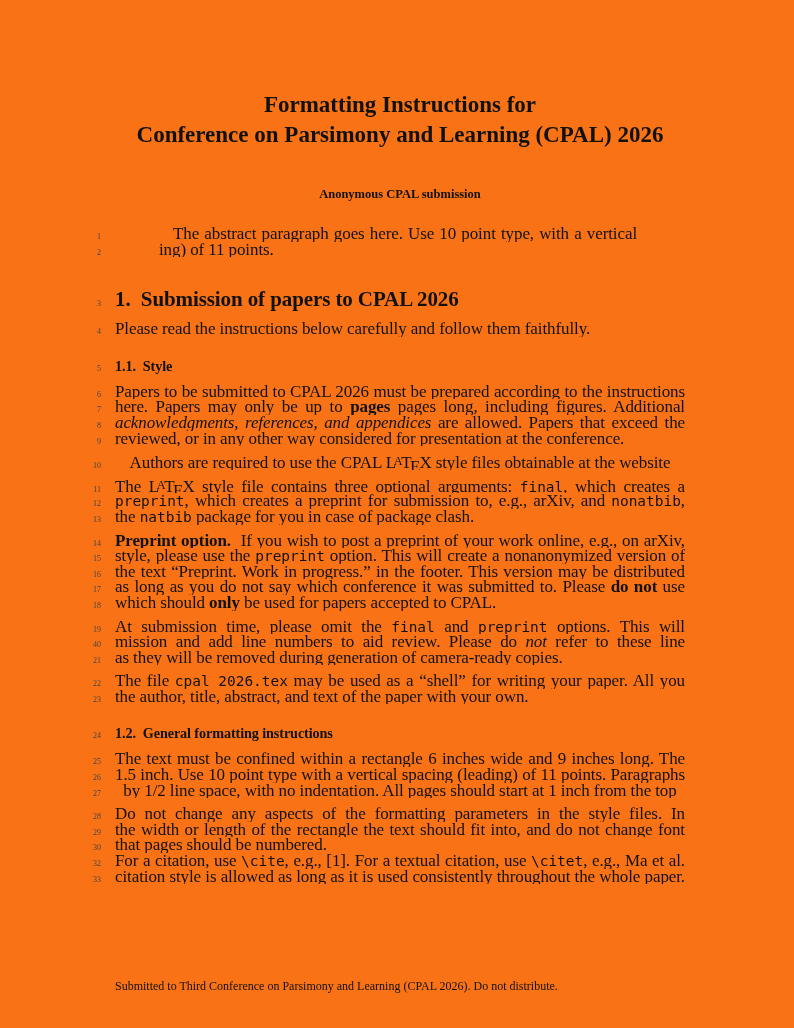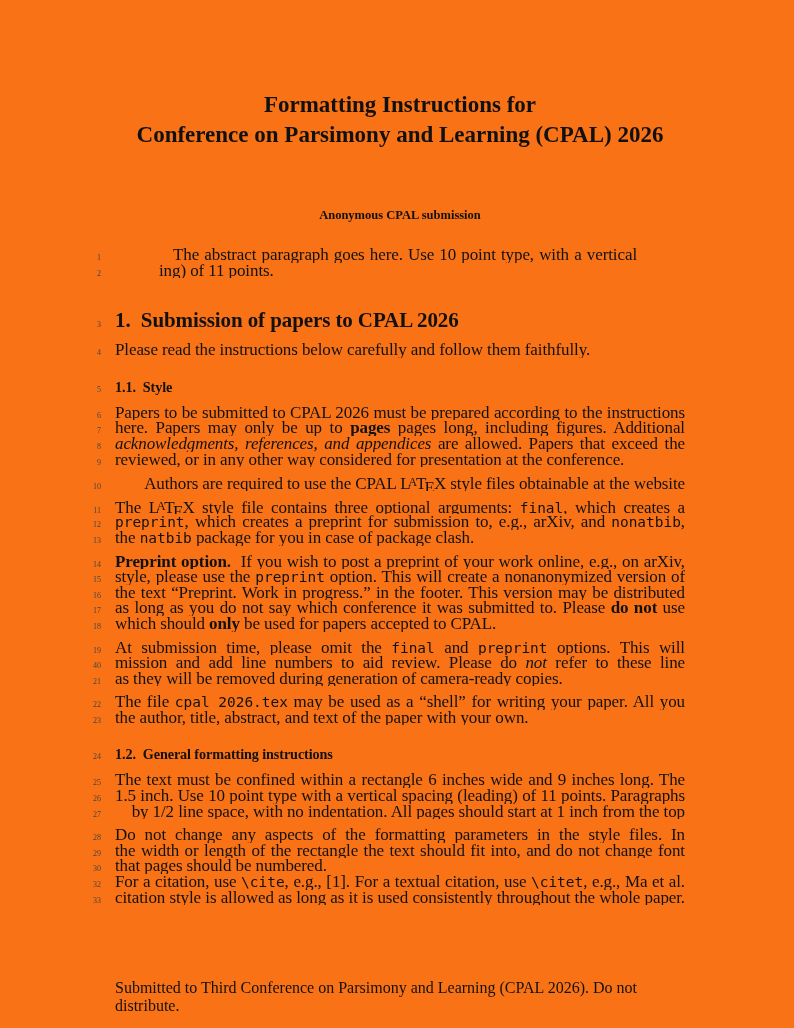--- a/index.html
+++ b/index.html
@@ -25,21 +25,21 @@
     text-align: center;
     padding-top: 90px;
   }
   .title-line {
     font-size: 23px;
     font-weight: bold;
     line-height: 30px;
     white-space: nowrap;
   }
   .author {
-    margin-top: 57px;
+    margin-top: 36px;
     font-size: 12.5px;
     font-weight: bold;
     line-height: 16px;
   }
   .lines { margin-top: 0; }
   .lines > .line:first-child { margin-top: 24px; }
 
   .line { display: flex; align-items: baseline; overflow: hidden; }
   .line.body, .line.abstract { height: 15.6px; }
   .line.h1 { height: 25px; margin-top: 30px; margin-bottom: 9px; }
@@ -55,21 +55,21 @@
   }
   .ltext {
     flex: 1;
     font-size: 17px;
     line-height: 15.6px;
     letter-spacing: -0.1px;
     text-align: justify;
     text-align-last: justify;
   }
   .line.last .ltext, .line.h1 .ltext, .line.h2 .ltext {
-    text-align: right;
+    text-align: center;
     text-align-last: left;
   }
   .line.h1 .ltext { font-size: 21px; line-height: 24px; font-weight: bold; }
   .line.h2 .ltext { font-size: 14.2px; line-height: 19px; font-weight: bold; }
   .line.abstract .ltext { padding-left: 44px; padding-right: 48px; }
   .line.ind .ltext { text-indent: 14px; }
 
   .seg-b { font-weight: bold; }
   .seg-i { font-style: italic; }
   .seg-tt {
@@ -79,21 +79,21 @@
   }
   .latex { white-space: nowrap; }
   .latex .la { font-size: 0.72em; vertical-align: 0.25em; margin-left: -0.18em; margin-right: -0.10em; }
   .latex .le { vertical-align: -0.23em; margin-left: -0.10em; margin-right: -0.05em; }
 
   .footer {
     position: absolute;
     left: 115px;
     top: 979px;
     width: 570px;
-    font-size: 16px;
+    font-size: 12px;
     text-align: left;
   }
 </style>
 </head>
 <body>
 
 <div class="page">
   <div class="content">
     <div class="front">
       <div class="title">

